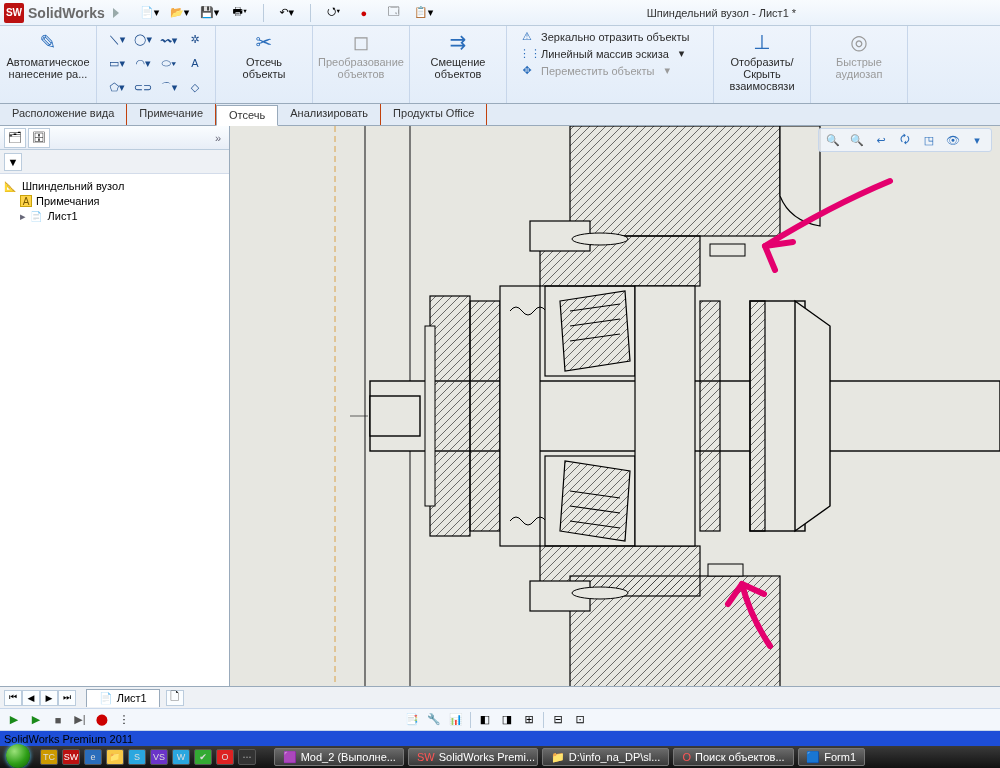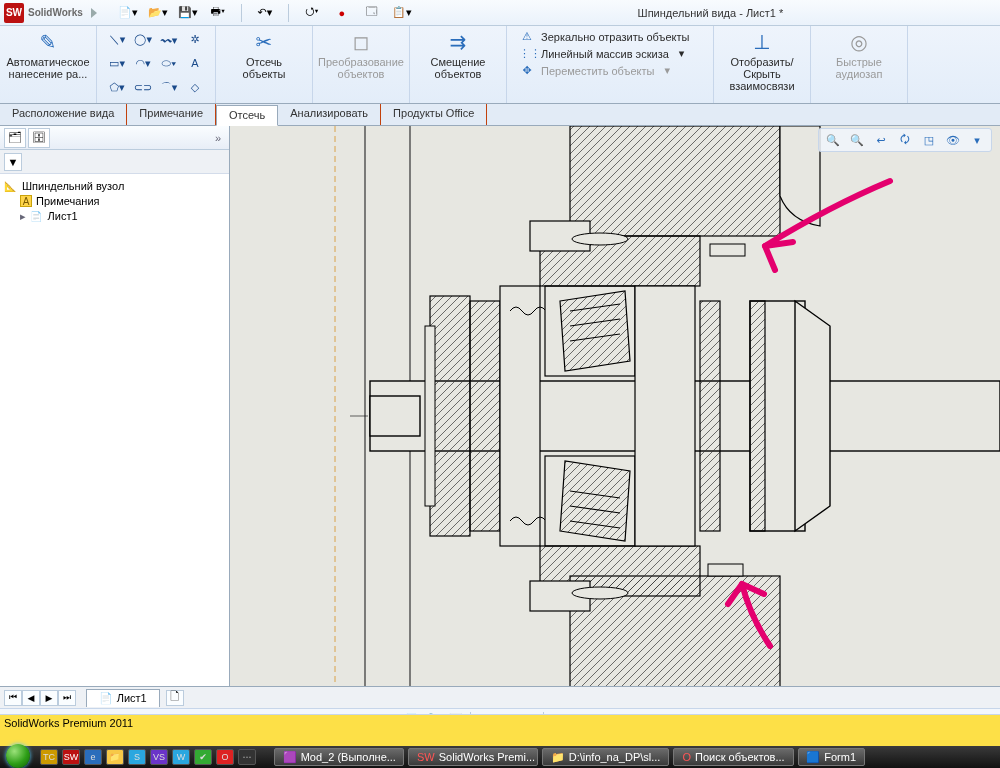--- a/index.html
+++ b/index.html
@@ -1,21 +1,21 @@
 <!DOCTYPE html>
 <html><head>
 <meta charset="utf-8">
 <style>
 * { box-sizing: border-box; margin: 0; padding: 0; font-family: Tahoma, Arial, sans-serif; font-size: 11px; }
 body { width: 1000px; height: 768px; overflow: hidden; background: #fff; position: relative; }
 
 
 .title-bar { height: 26px; background: linear-gradient(#f8fbfe,#eaf2fb); display: flex; align-items: center; border-bottom: 1px solid #bcd; }
 .sw-logo { width: 20px; height: 20px; background: #b11; color: #fff; font-weight: bold; display: flex; align-items: center; justify-content: center; margin: 0 4px; border-radius: 2px; font-size: 10px;}
-.sw-brand { font-weight: bold; color: #6a6a6a; font-size: 10px; padding-right:8px;}
+.sw-brand { font-weight: bold; color: #6a6a6a; font-size: 14px; padding-right:8px;}
 .brand-arrow { width:0;height:0;border-top:5px solid transparent;border-bottom:5px solid transparent;border-left:6px solid #9aa; margin-right:12px;}
 .qat { display:flex; gap:4px; align-items:center; padding:0 6px;}
 .qat-sep { width:1px; height:18px; background:#bcd; margin:0 6px;}
 .qat-btn { width:26px; height:20px; display:flex; align-items:center; justify-content:center; border-radius:2px; cursor:pointer;}
 .doc-title { flex:1; text-align:center; color:#333; }
 
 
 .ribbon { height: 78px; background: linear-gradient(#eef4fc,#e3edf9); border-bottom:1px solid #9ab; display:flex; }
 .ribbon-group { border-right:1px solid #c7d6ea; padding:2px 8px; display:flex; flex-direction:column; align-items:center; justify-content:flex-start; }
 .ribbon-big-btn { display:flex; flex-direction:column; align-items:center; width:80px; padding-top:2px; cursor:pointer; color:#2b2b2b;}
@@ -81,21 +81,21 @@
     <div class="qat-btn">💾▾</div>
     <div class="qat-btn">🖶▾</div>
     <div class="qat-sep"></div>
     <div class="qat-btn">↶▾</div>
     <div class="qat-sep"></div>
     <div class="qat-btn">⭯▾</div>
     <div class="qat-btn" style="color:#c00">●</div>
     <div class="qat-btn">🗔</div>
     <div class="qat-btn">📋▾</div>
   </div>
-  <div class="doc-title">Шпиндельний вида - Лист1 *</div>
+  <div class="doc-title">Шпиндельний вузол - Лист1 *</div>
 </div>
 
 <div class="ribbon">
   <div class="ribbon-group">
     <div class="ribbon-big-btn">
       <div class="ribbon-icon" style="color:#2a6dbb">✎</div>
       <div class="ribbon-label" style="white-space:pre-line">Автоматическое
 нанесение ра...</div>
     </div>
   </div>
@@ -320,21 +320,21 @@
   <span class="play-btn">📊</span>
   <span style="width:1px;height:16px;background:#bcd"></span>
   <span class="play-btn">◧</span>
   <span class="play-btn">◨</span>
   <span class="play-btn">⊞</span>
   <span style="width:1px;height:16px;background:#bcd"></span>
   <span class="play-btn">⊟</span>
   <span class="play-btn">⊡</span>
 </div>
 
-<div style="position:absolute;left:0;right:0;bottom:22px;height:32px;background:#fde047;border-top:1px solid #c7d6ea">
+<div style="position:absolute;left:0;right:0;bottom:22px;height:16px;background:#1d4ed8;border-top:1px solid #c7d6ea">
   <span style="padding-left:4px;line-height:16px">SolidWorks Premium 2011</span>
 </div>
 
 <div class="taskbar">
   <div class="start-orb"></div>
   <div class="task-icons">
     <div class="task-icon" style="background:#c90">TC</div>
     <div class="task-icon" style="background:#b11;color:#fff">SW</div>
     <div class="task-icon" style="background:#2a6dbb">e</div>
     <div class="task-icon" style="background:#f7c948">📁</div>

